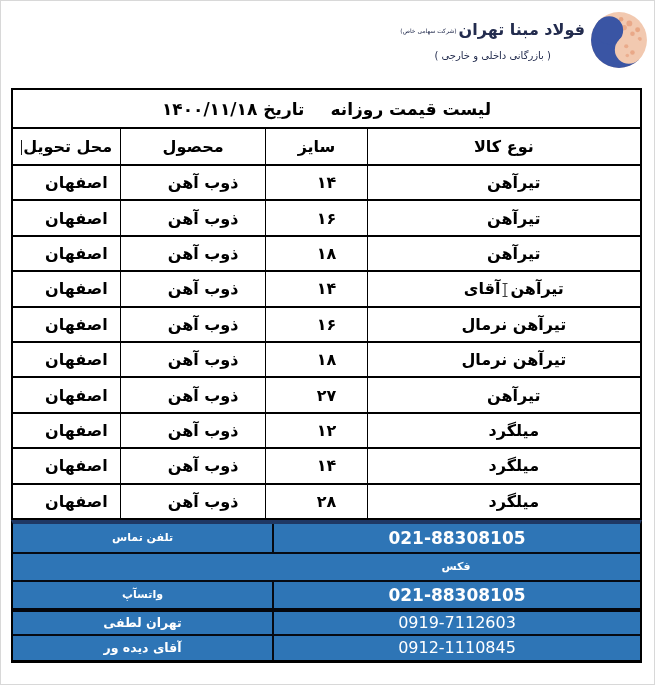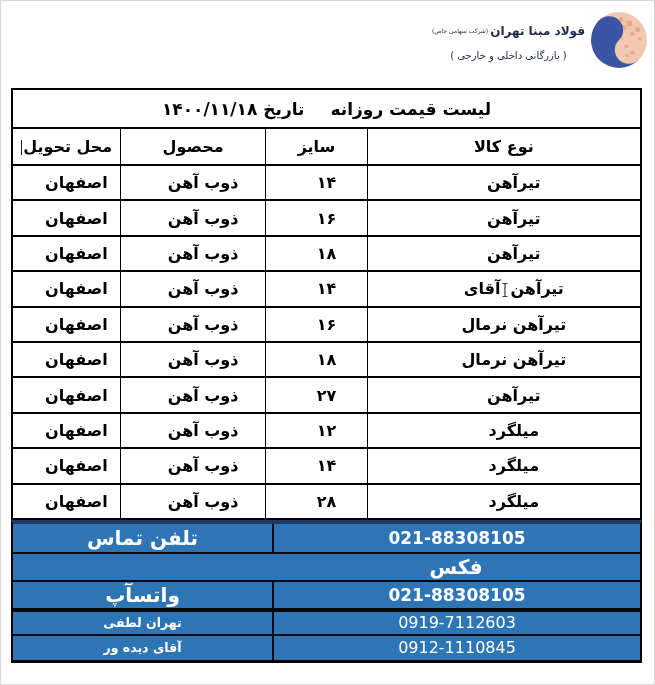--- a/index.html
+++ b/index.html
@@ -17,21 +17,21 @@
   .logo-wrap {
     position: absolute;
     top: 10px;
     right: 6px;
     display: flex;
     align-items: center;
     gap: 5px;
   }
   .logo-text { text-align: center; color: #232c4e; }
   .logo-title-line { white-space: nowrap; }
-  .logo-title { font-size: 12px; font-weight: bold; }
+  .logo-title { font-size: 16px; font-weight: bold; }
   .logo-suffix { font-size: 6px; vertical-align: middle; margin-right: 2px; }
   .logo-sub { font-size: 10px; margin-top: 11px; }
 
   
   .sheet {
     position: absolute;
     top: 87px;
     right: 12px;
     width: 631px;
   }
@@ -88,21 +88,21 @@
   .contact-row.first-small { border-top: 4px solid #04060c; }
   .contact-value, .contact-label {
     display: flex;
     align-items: center;
     justify-content: center;
     color: #ffffff;
   }
   .contact-value { border-left: 2px solid #060a12; }
   .contact-row.large { height: 28px; }
   .contact-row.small { height: 26px; }
-  .contact-row.large .contact-label { font-size: 20px; font-weight: bold; }
+  .contact-row.large .contact-label { font-size: 11px; font-weight: bold; }
   .contact-row.large .contact-value { font-size: 17px; font-weight: bold; }
   .contact-row.small .contact-label { font-size: 12.5px; font-weight: bold; }
   .contact-row.small .contact-value { font-size: 16px; font-weight: 400; }
 </style>
 </head>
 <body>
 
 <div class="logo-wrap">
   <svg width="58" height="58" viewBox="0 0 56 56">
     <circle cx="28" cy="28" r="27" fill="#f2c9b0"></circle>

